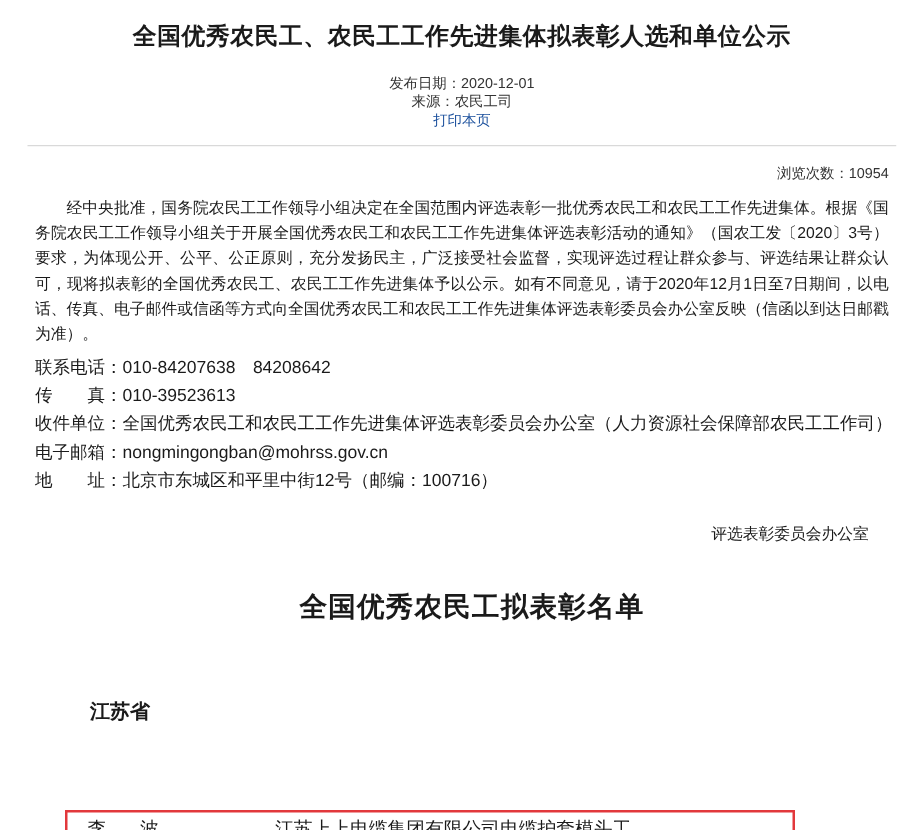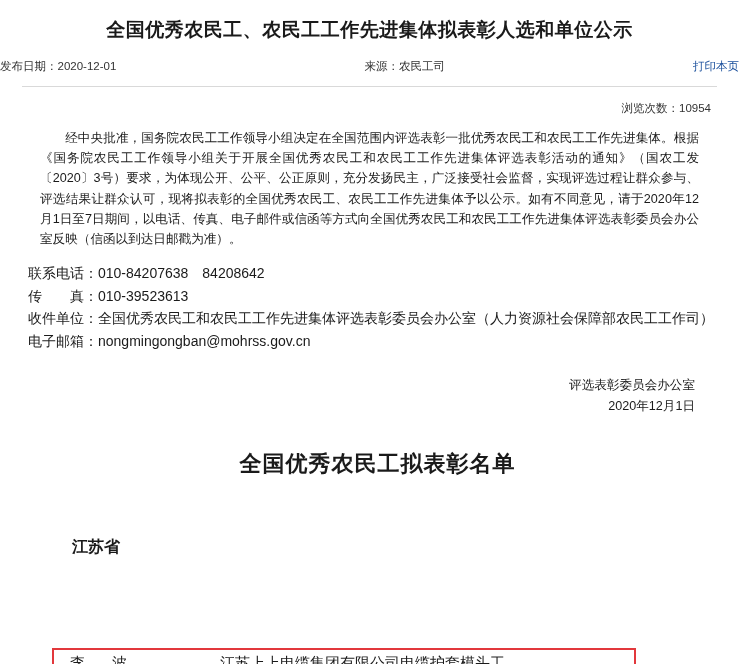--- a/index.html
+++ b/index.html
@@ -24,27 +24,27 @@
     font-size: 19px;
     font-weight: bold;
     letter-spacing: 0.5px;
     margin: 16px 0 0 0;
     padding: 0 60px;
     line-height: 1.5;
     font-family: "Liberation Sans", "DejaVu Sans", sans-serif;
   }
   .meta-row {
     display: flex;
-    justify-content: space-between;
+    justify-content: center;
     align-items: center;
-    gap: 34px;
     font-size: 11.5px;
     color: #333;
     margin-top: 14px;
     font-family: "Liberation Sans", "DejaVu Sans", sans-serif;
+    flex-direction: column;
   }
   .meta-row .item { white-space: nowrap; }
   .print-link { color: #1a4f9c; cursor: pointer; }
   .divider {
     margin: 12px 22px 0 22px;
     border-top: 1px solid #d9d9d9;
   }
   .views {
     text-align: right;
     font-size: 11.5px;
@@ -52,21 +52,21 @@
     margin: 14px 28px 0 0;
     font-family: "Liberation Sans", "DejaVu Sans", sans-serif;
   }
   .body-text {
     margin: 10px 28px 0 28px;
     font-size: 12.6px;
     line-height: 1.62;
     text-align: justify;
     font-family: "Liberation Sans", "DejaVu Sans", sans-serif;
   }
-  .body-text p { margin: 12px; }
+  .body-text p { margin: 0; }
   .indent { text-indent: 2em; }
   .contact-block {
     margin: 4px 28px 0 28px;
     font-size: 14px;
     line-height: 1.62;
     font-family: "Liberation Sans", "DejaVu Sans", sans-serif;
   }
   .contact-line { white-space: nowrap; }
   .contact-line .lbl { display: inline-block; }
   .email { }
@@ -161,26 +161,28 @@
     </div>
     <div class="contact-line">
       <span class="lbl">传　　真：</span><span>010-39523613</span>
     </div>
     <div class="contact-line">
       <span class="lbl">收件单位：</span><span>全国优秀农民工和农民工工作先进集体评选表彰委员会办公室（人力资源社会保障部农民工工作司）</span>
     </div>
     <div class="contact-line">
       <span class="lbl">电子邮箱：</span><span class="email">nongmingongban@mohrss.gov.cn</span>
     </div>
+    <div class="contact-line">
+      <span class="lbl">地　　址：</span><span>北京市东城区和平里中街12号（邮编：100716）</span>
+    </div>
   </div>
 
 
   <div class="sign-block">
     <div>评选表彰委员会办公室</div>
-    <div>2020年12月1日</div>
   </div>
 
   <div class="list-title">全国优秀农民工拟表彰名单</div>
 
   <div class="province">江苏省</div>
 
   <div class="highlight-row">
     <span class="hl-name">李　波</span>
     <span class="hl-desc">江苏上上电缆集团有限公司电缆护套模头工</span>
   </div>

